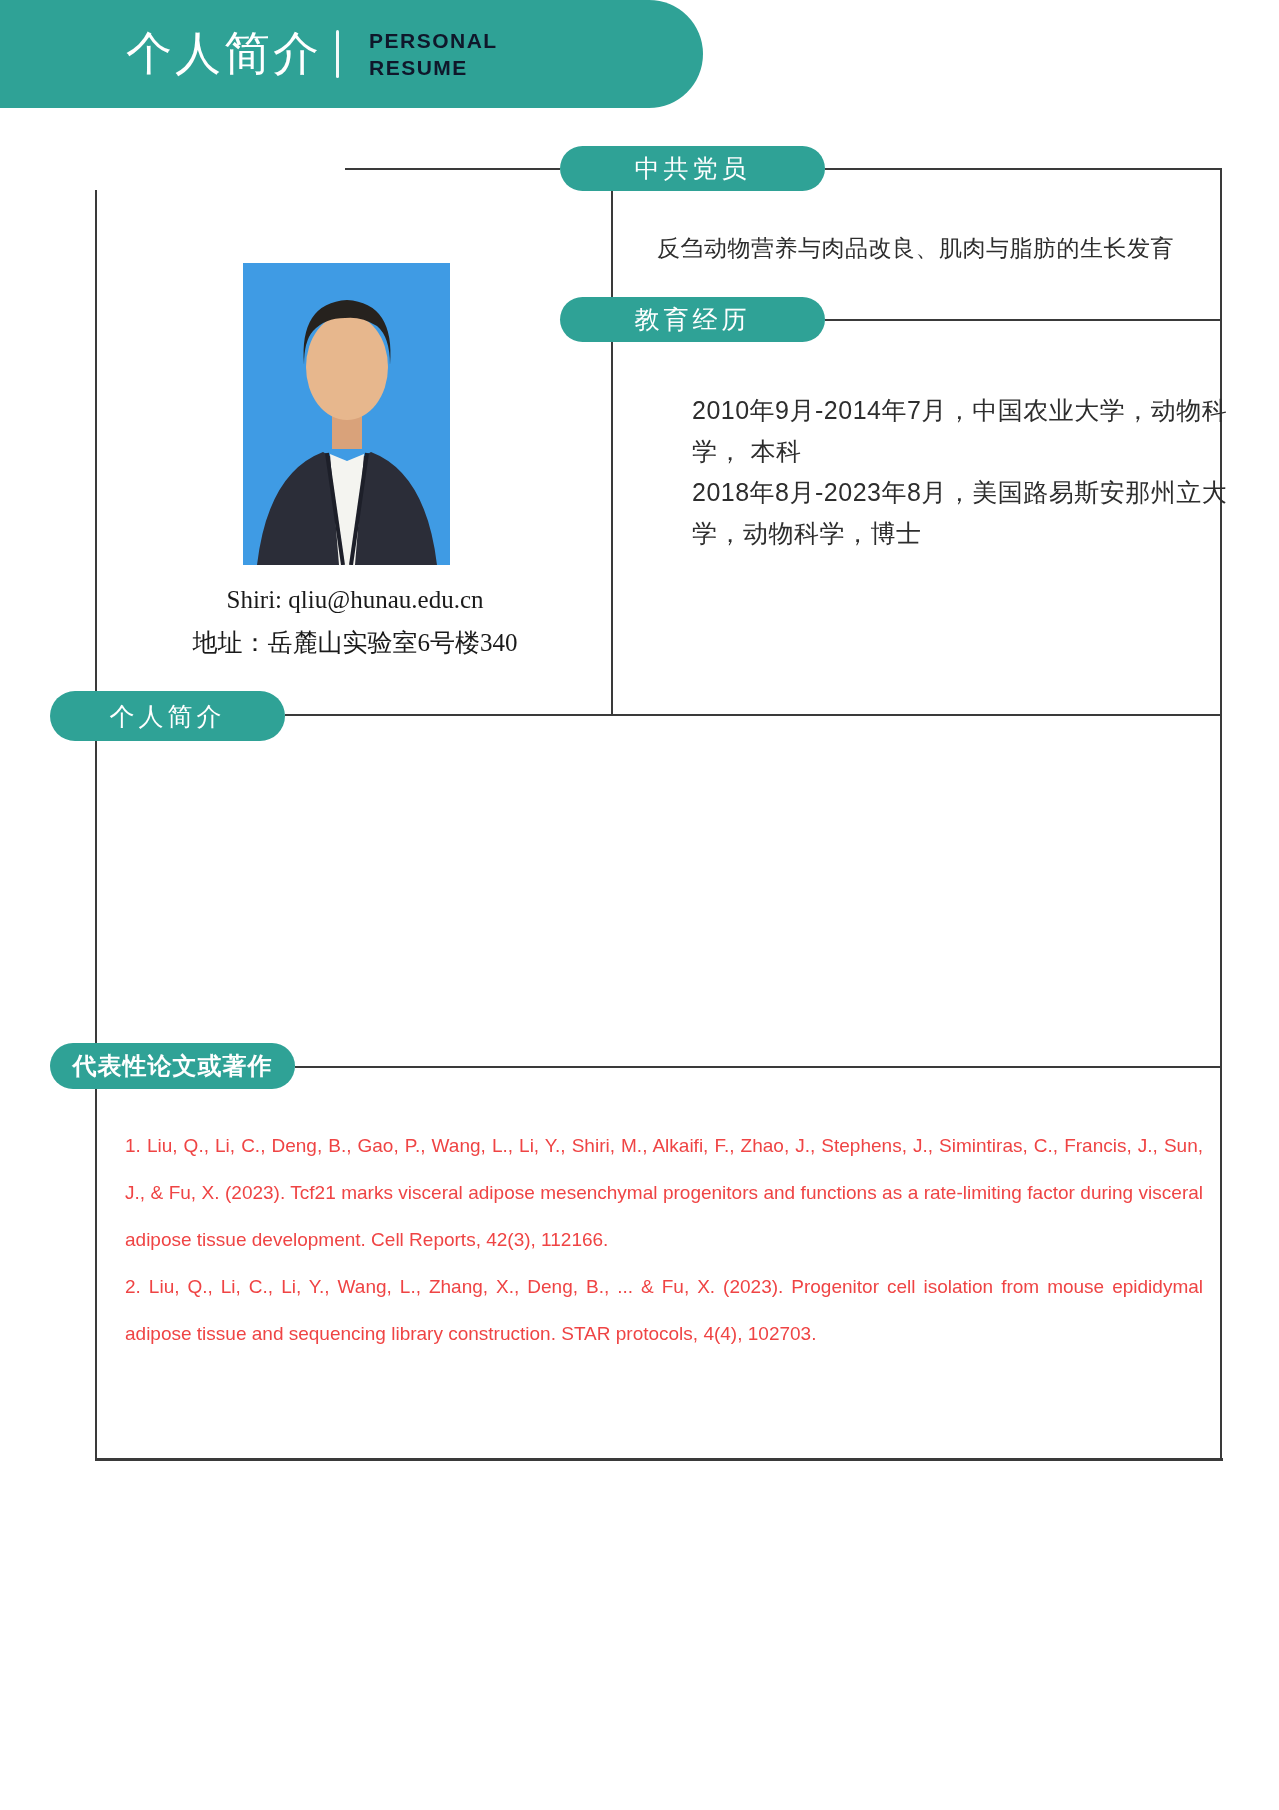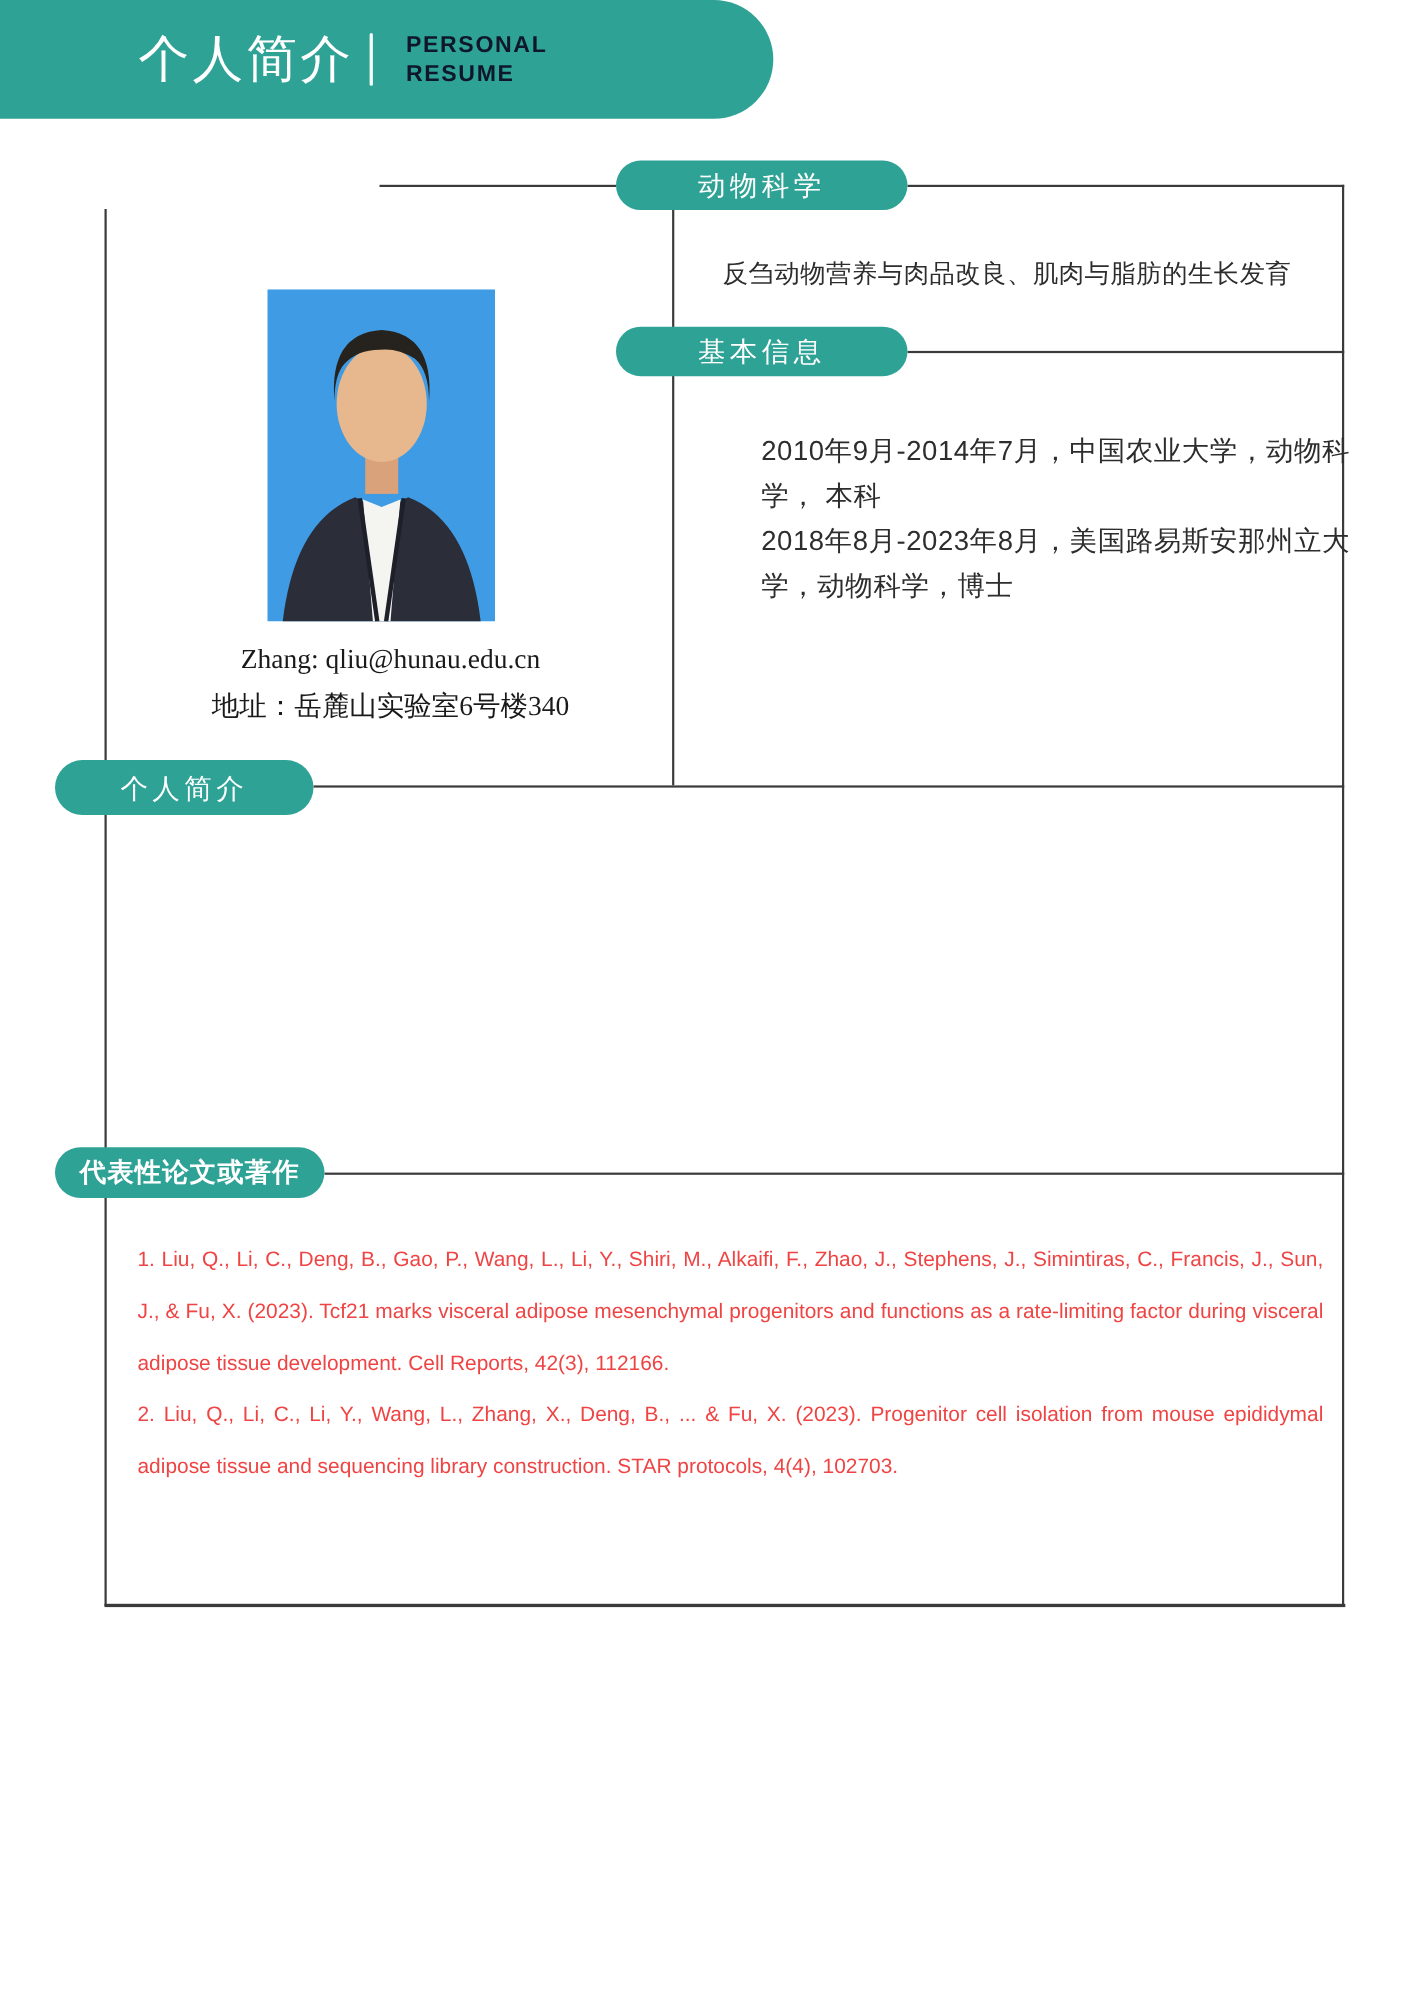--- a/index.html
+++ b/index.html
@@ -123,40 +123,40 @@
   <div class="hline ln-basic-right"></div>
   <div class="hline ln-research-right"></div>
   <div class="hline ln-edu-right"></div>
   <div class="hline ln-profile-right"></div>
   <div class="hline ln-pubs-right"></div>
   <div class="hline ln-bottom"></div>
   <div class="vline ln-left"></div>
   <div class="vline ln-right"></div>
   <div class="vline ln-mid"></div>
 
-  <div class="badge badge-research">动物科学</div>
-  <div class="badge badge-edu">基本信息</div>
+  <div class="badge badge-research">中共党员</div>
+  <div class="badge badge-edu">教育经历</div>
   <div class="badge badge-profile">个人简介</div>
   <div class="badge badge-pubs">代表性论文或著作</div>
 
   <div class="photo">
     <svg viewBox="0 0 207 302" xmlns="http://www.w3.org/2000/svg">
       <rect width="207" height="302" fill="#3F9BE4"></rect>
       <rect x="89" y="146" width="30" height="40" fill="#d9a27a"></rect>
       <ellipse cx="104" cy="104" rx="41" ry="53" fill="#e7b78d"></ellipse>
       <path d="M61 102 Q56 40 104 37 Q152 40 147 102 Q147 74 134 63 Q118 53 102 55 Q82 55 70 68 Q61 78 61 102 Z" fill="#26221e"></path>
       <path d="M14 302 Q25 210 80 189 L104 203 L128 189 Q183 210 194 302 Z" fill="#2b2d38"></path>
       <path d="M87 191 L104 198 L121 191 L112 302 L96 302 Z" fill="#f4f4f0"></path>
       <path d="M84 190 L100 302" stroke="#1d1f29" stroke-width="4" fill="none"></path>
       <path d="M124 190 L108 302" stroke="#1d1f29" stroke-width="4" fill="none"></path>
     </svg>
   </div>
 
   <div class="contact">
-    <div>Zhang: qliu@hunau.edu.cn</div>
+    <div>Shiri: qliu@hunau.edu.cn</div>
     <div>地址：岳麓山实验室6号楼340</div>
   </div>
 
   <div class="research-text">反刍动物营养与肉品改良、肌肉与脂肪的生长发育</div>
 
   <div class="education">
     <div>2010年9月-2014年7月，中国农业大学，动物科学， 本科</div>
     <div>2018年8月-2023年8月，美国路易斯安那州立大学，动物科学，博士</div>
   </div>
 

